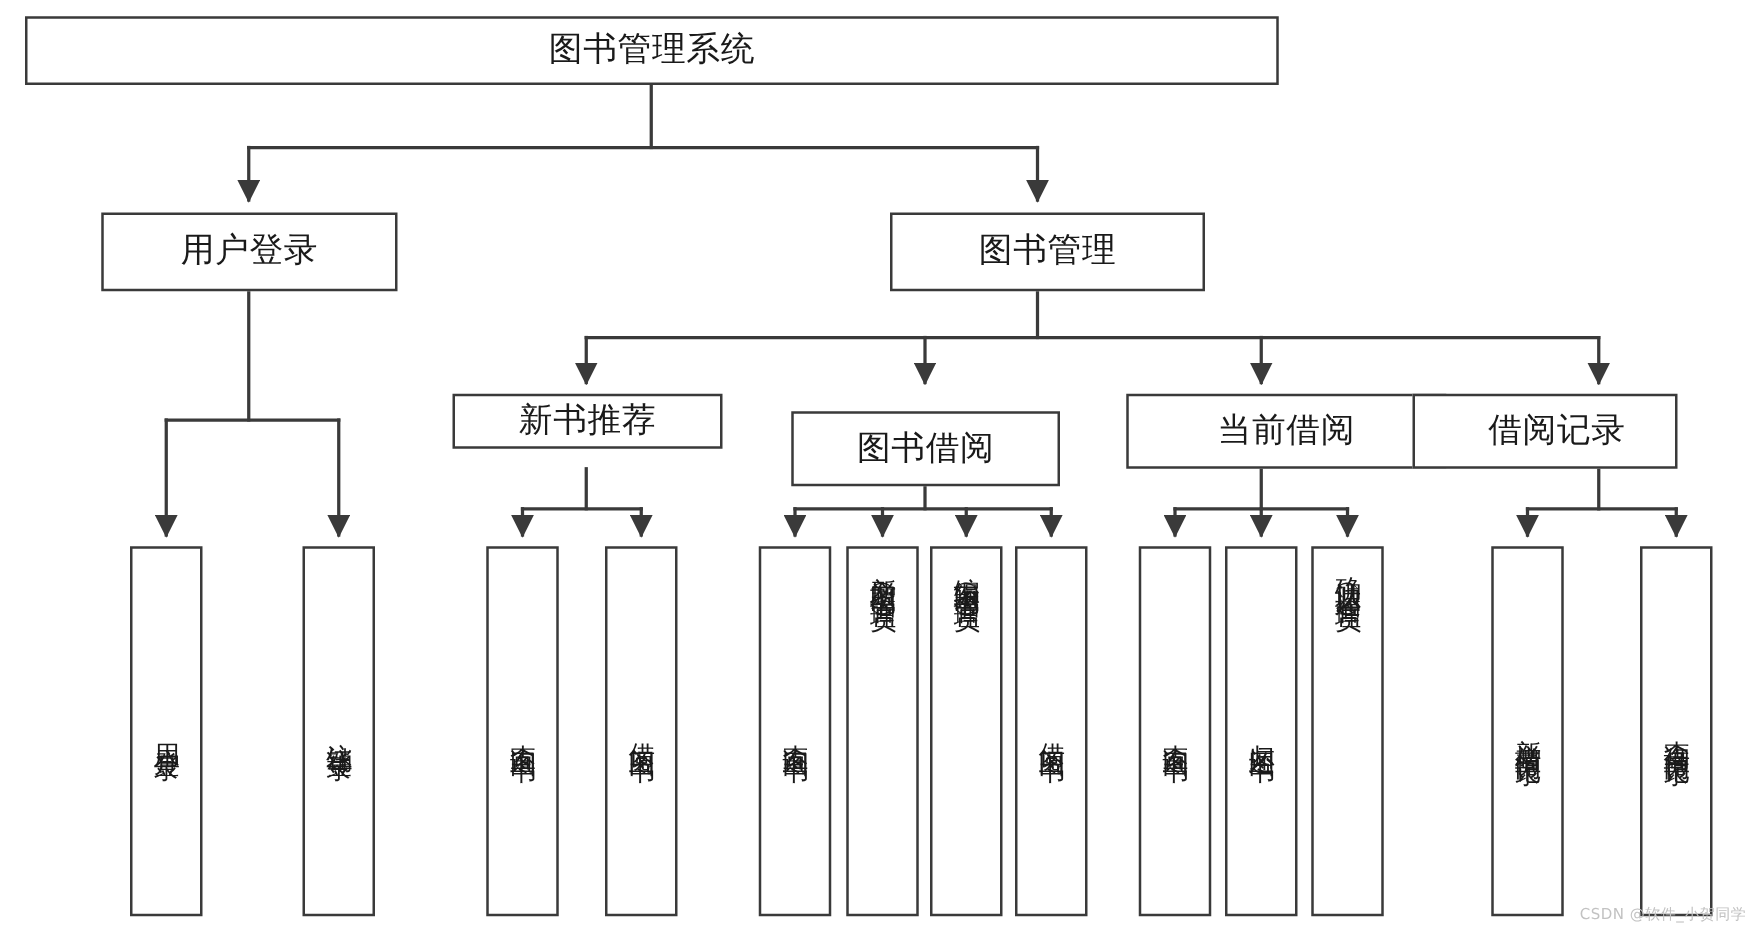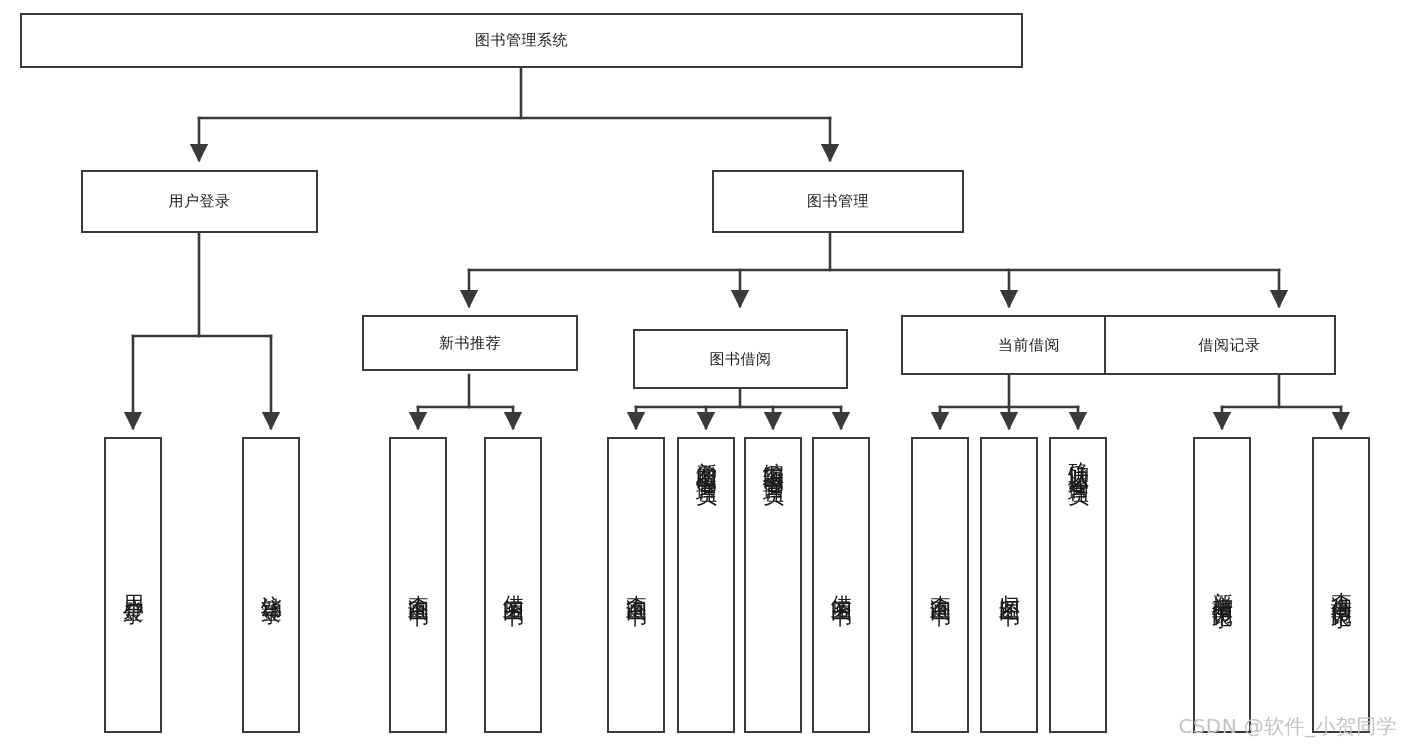--- a/index.html
+++ b/index.html
@@ -30,21 +30,21 @@
     box-sizing: border-box;
     background: #ffffff;
     border: 2.6px solid #3a3a3a;
     display: flex;
     align-items: center;
     justify-content: center;
     z-index: 2;
   }
   .node-label {
     color: #1a1a1a;
-    font-size: 15px;
+    font-size: 27px;
     line-height: 1.12;
     letter-spacing: 0.5px;
     white-space: nowrap;
     user-select: none;
   }
   
   .node.h .node-label {
     writing-mode: horizontal-tb;
   }
   
@@ -62,21 +62,21 @@
     text-orientation: upright;
     font-size: 21px;
     line-height: 1.0;
     letter-spacing: 3.5px;
   }
   .watermark {
     position: absolute;
     right: 8px;
     bottom: 7px;
     color: #c2c2c2;
-    font-size: 20px;
+    font-size: 12px;
     letter-spacing: 0.4px;
     white-space: nowrap;
     z-index: 5;
     user-select: none;
   }
 </style>
 </head>
 <body>
 
 <div id="canvas">
@@ -137,33 +137,33 @@
   </div>
 
   <div class="node h" style="left:81px; top:170px; width:237px; height:63px;">
     <span class="node-label">用户登录</span>
   </div>
 
   <div class="node h" style="left:712px; top:170px; width:252px; height:63px;">
     <span class="node-label">图书管理</span>
   </div>
 
-  <div class="node h" style="left:362px; top:315px; width:216px; height:56px;">
+  <div class="node h" style="left:362px; top:315px; width:216px; height:44px;">
     <span class="node-label">新书推荐</span>
   </div>
 
   <div class="node h" style="left:633px; top:315px; width:215px; height:60px;margin-top:14px;">
     <span class="node-label">图书借阅</span>
   </div>
 
   <div class="node h" style="left:901px; top:315px; width:256px; height:60px;">
     <span class="node-label">当前借阅</span>
   </div>
 
-  <div class="node h" style="left:1104px; top:315px; width:232px; height:60px;padding-left:19px;">
+  <div class="node h" style="left:1130px; top:315px; width:212px; height:60px;padding-left:19px;">
     <span class="node-label">借阅记录</span>
   </div>
 
   <div class="node v mid" style="left:104px; top:437px; width:58px; height:296px;">
     <span class="node-label">用户登录</span>
   </div>
 
   <div class="node v mid" style="left:242px; top:437px; width:58px; height:296px;">
     <span class="node-label">注销登录</span>
   </div>

